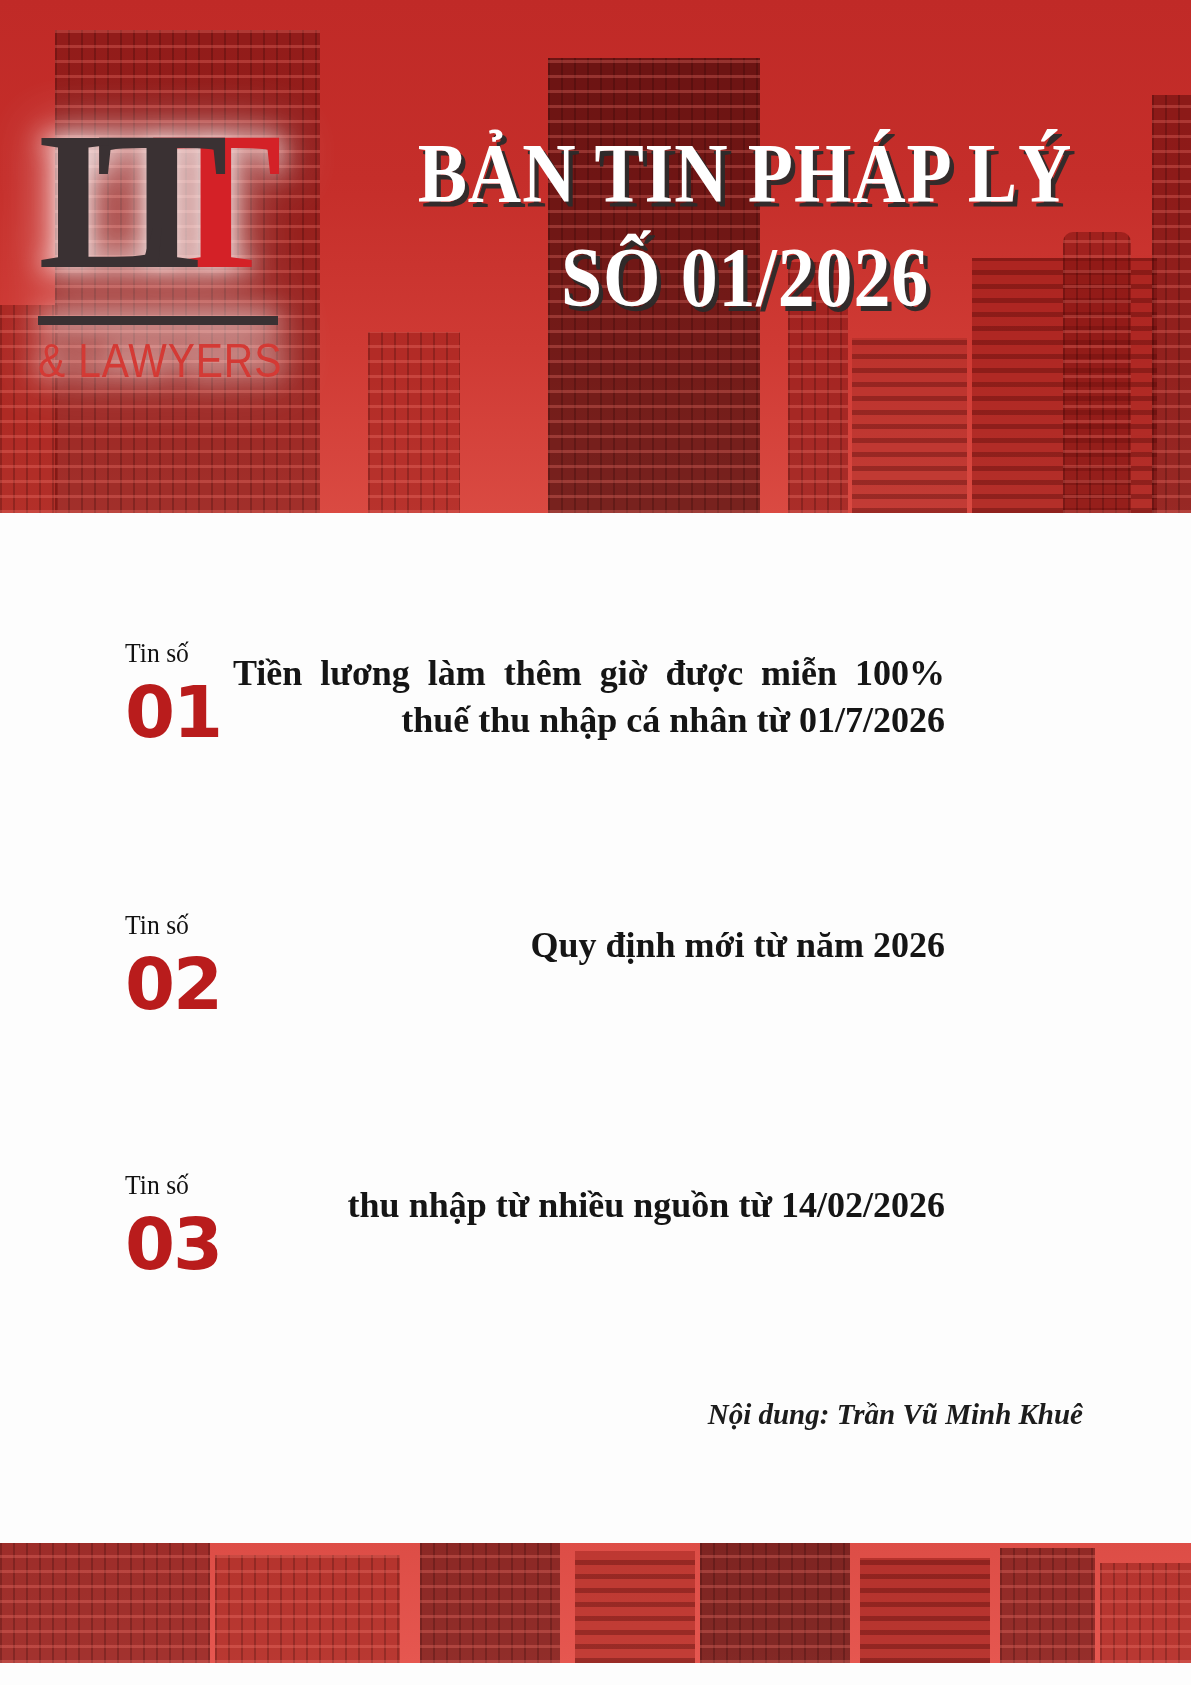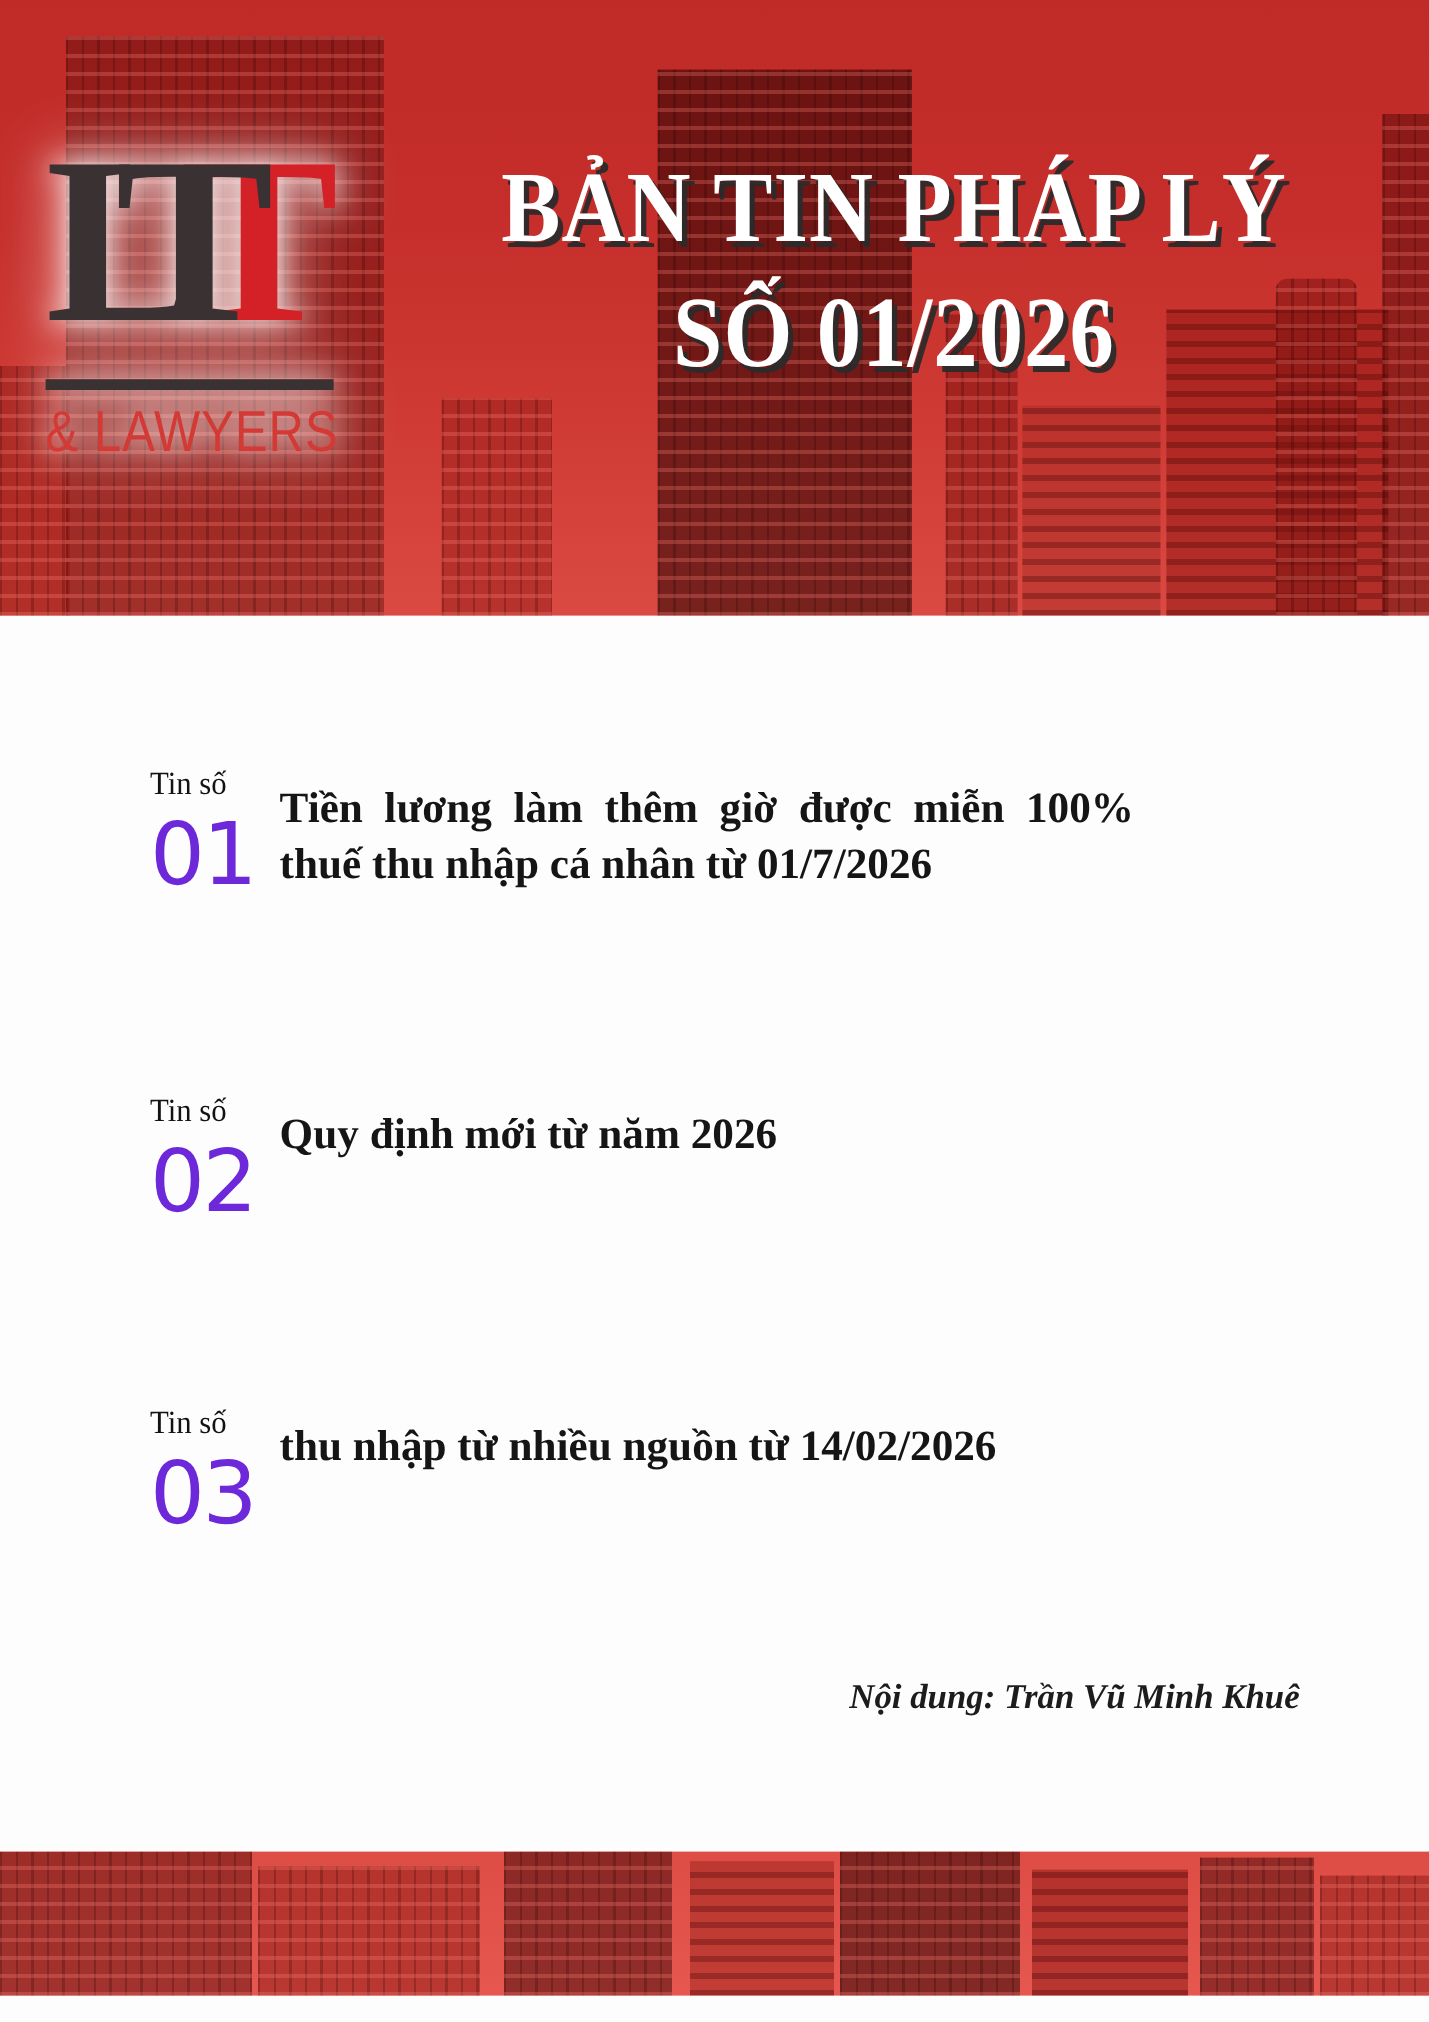--- a/index.html
+++ b/index.html
@@ -73,29 +73,29 @@
   .item { position:absolute; left:113px; width:965px; color:#161616; }
   .item-1 { top:630px; }
   .item-2 { top:902px; }
   .item-3 { top:1162px; }
   .item-num-col { position:absolute; left:0; top:8px; width:120px;margin-left:12px; }
   .item-label {
     font-family:"Liberation Serif",serif; font-size:27px; line-height:30px;
     color:#121212; transform:scaleX(0.95); transform-origin:left; white-space:nowrap;
   }
   .item-number {
-    margin-top:6px; font-family:"DejaVu Sans",sans-serif; font-weight:400;
-    font-size:72px; line-height:76px; letter-spacing:-2px; color:#6d28d9;
+    margin-top:6px; font-family:"DejaVu Sans",sans-serif; font-weight:700;
+    font-size:72px; line-height:76px; letter-spacing:-2px; color:#b91c1c;
   }
   .item-headline {
     margin-left:120px; width:712px; padding-top:20px;
     font-family:"Liberation Serif",serif; font-weight:700;
     font-size:36px; line-height:47px; color:#151515;
   }
-  .hl-line { text-align:left; }
+  .hl-line { text-align:right; }
   .hl-line.justified { text-align:justify; text-align-last:justify; }
 
   
   .credit {
     position:absolute; right:108px; top:1396px; text-align:center;
     font-family:"Liberation Serif",serif; font-style:italic; font-weight:700;
     font-size:29px; line-height:37px; color:#1c1c1c;
   }
 
   

